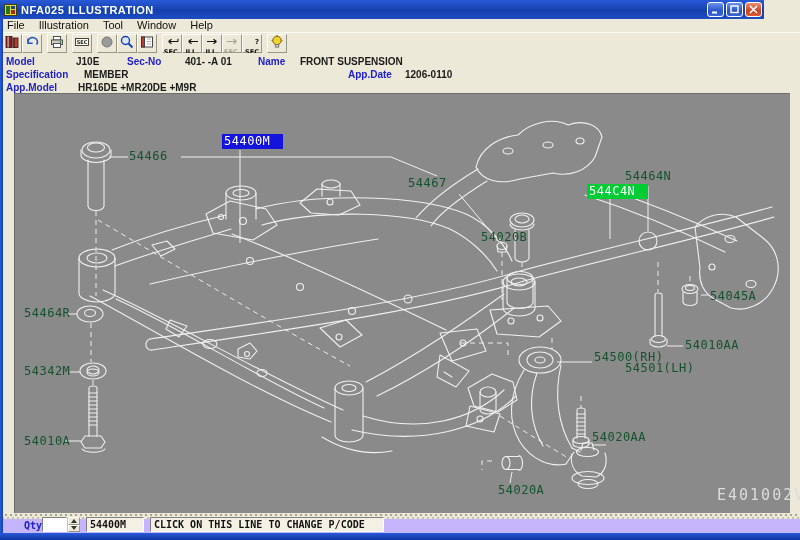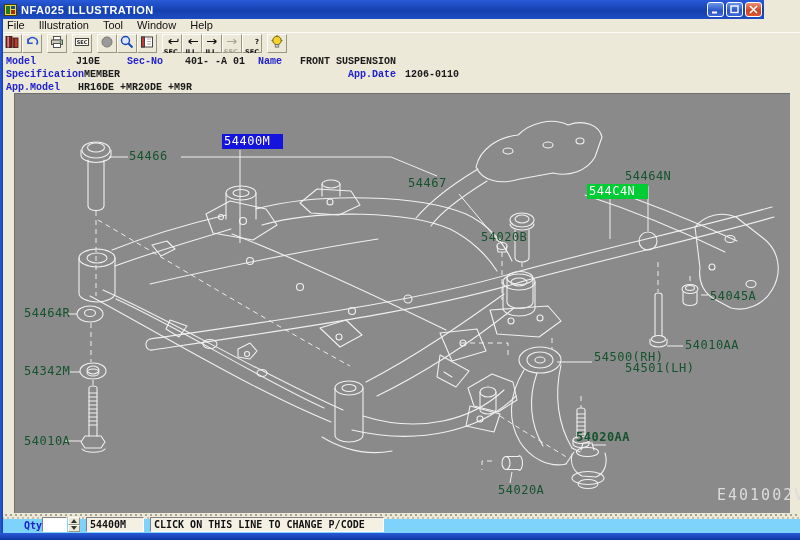--- a/index.html
+++ b/index.html
@@ -26,39 +26,39 @@
   #toolbar{position:absolute;left:0;top:32px;width:800px;height:21px;background:#ece9d8;
     border-top:1px solid #fbfaf4;display:flex;align-items:flex-start;padding-left:2px;box-sizing:border-box;}
   .tbtn{width:20px;height:19px;margin-top:1px;background:#ece9d8;box-sizing:border-box;
     border:1px solid;border-color:#fdfcf8 #9a9684 #9a9684 #fdfcf8;
     display:flex;flex-direction:column;align-items:center;justify-content:center;}
   .tbtn.gap{margin-left:5px;}
   .tbtn .navtxt{font-family:"DejaVu Sans",sans-serif;font-size:6.5px;font-weight:bold;line-height:7px;color:#111;}
   .tbtn .navtxt.dis{color:#a8a49a;}
   
   #infobar{position:absolute;left:0;top:53px;width:704px;height:39px;background:#ece9d8;
-    font-family:Liberation Mono, monospace;font-size:10px;font-weight:bold;}
+    font-family:Liberation Sans, sans-serif;font-size:10px;font-weight:bold;}
   #infobar span{position:absolute;white-space:pre;}
   .flabel{color:#2222cc;}
   .fvalue{color:#1a1a1a;}
   
   #canvas{position:absolute;left:14px;top:93px;width:776px;height:420px;background:#8a8a8a;
     border-top:1px solid #6e6e6e;border-left:1px solid #6e6e6e;box-sizing:border-box;}
   #art{position:absolute;left:0;top:0;}
   #labels-layer{position:absolute;left:0;top:0;width:800px;height:540px;pointer-events:none;}
   .plabel{position:absolute;font-family:"DejaVu Sans Mono",monospace;font-size:12px;line-height:13px;
     color:#14532d;letter-spacing:.5px;white-space:pre;pointer-events:auto;}
   .plabel.hl{color:#fff;padding:1px 13px 1px 2px;}
   .plabel.ref{font-size:15px;color:#dcdcdc;letter-spacing:2px;}
   
   #splitter{position:absolute;left:0;top:513px;width:800px;height:6px;background:#ece9d8;
     background-image:repeating-linear-gradient(90deg,#a8a494 0 2px,transparent 2px 5px),
                      repeating-linear-gradient(90deg,#c4c0b0 0 2px,transparent 2px 5px);
     background-size:100% 2px,100% 2px;background-position:0 1px,2px 4px;background-repeat:no-repeat;}
-  #bottombar{position:absolute;left:0;top:519px;width:800px;height:14px;background:#7dd3fc;}
+  #bottombar{position:absolute;left:0;top:519px;width:800px;height:14px;background:#c4b5fd;}
   #qty-label{position:absolute;left:24px;top:1px;color:#2222cc;font-weight:bold;
     font-family:"DejaVu Sans Mono",monospace;font-size:10px;}
   #qty-input{position:absolute;left:42px;top:-2px;width:25px;height:15px;background:#fff;
     border:1px solid;border-color:#808080 #fff #fff #808080;box-sizing:border-box;
     font-family:"DejaVu Sans Mono",monospace;font-size:10px;padding:0 2px;}
   #qty-spin{position:absolute;left:68px;top:-2px;width:12px;height:15px;display:flex;flex-direction:column;}
   .spinbtn{flex:1;background:#ece9d8;border:1px solid;border-color:#fdfcf8 #9a9684 #9a9684 #fdfcf8;
     box-sizing:border-box;display:flex;align-items:center;justify-content:center;}
   .spinbtn i{display:block;width:0;height:0;border-left:3px solid transparent;border-right:3px solid transparent;}
   .spinbtn.up i{border-bottom:4px solid #333;}
@@ -421,21 +421,21 @@
       <div class="plabel" style="left: 625px; top: 170px;">54464N</div>
       <div class="plabel hl" style="left: 587px; top: 184px; background: rgb(0, 205, 51);">544C4N</div>
       <div class="plabel" style="left: 453px; top: 231px; margin-left: 28px;">54020B</div>
       <div class="plabel" style="left: 24px; top: 307px;">54464R</div>
       <div class="plabel" style="left: 24px; top: 365px;">54342M</div>
       <div class="plabel" style="left: 24px; top: 435px;">54010A</div>
       <div class="plabel" style="left: 710px; top: 290px;">54045A</div>
       <div class="plabel" style="left: 685px; top: 339px;">54010AA</div>
       <div class="plabel" style="left: 594px; top: 351px;">54500(RH)</div>
       <div class="plabel" style="left: 625px; top: 362px;">54501(LH)</div>
-      <div class="plabel" style="left: 576px; top: 431px; font-weight: bold;">54020AA</div>
+      <div class="plabel" style="left: 592px; top: 431px;">54020AA</div>
       <div class="plabel" style="left: 498px; top: 484px;">54020A</div>
       <div class="plabel ref" style="left: 717px; top: 489px;">E401002V</div>
     </div>
 
   <div id="splitter"></div>
   <div id="bottombar">
     <span id="qty-label">Qty</span>
     <div id="qty-input"></div>
     <div id="qty-spin">
       <div class="spinbtn up">

